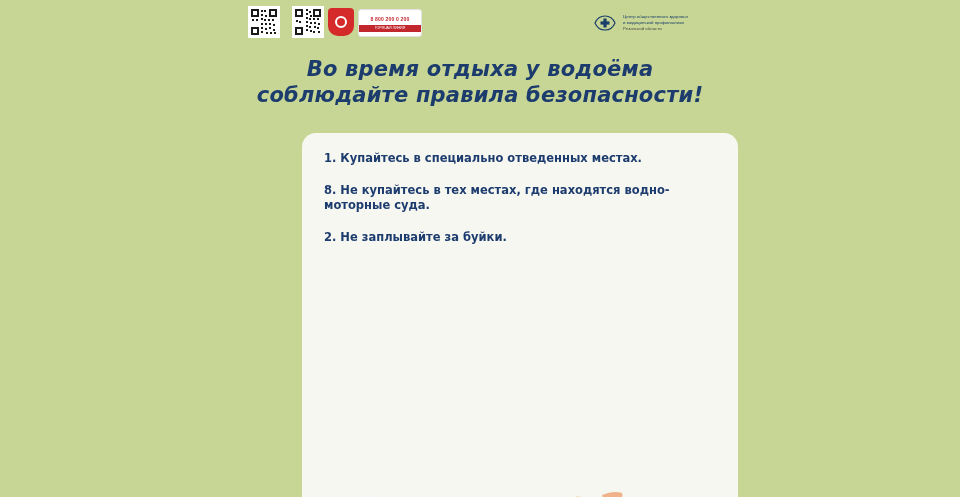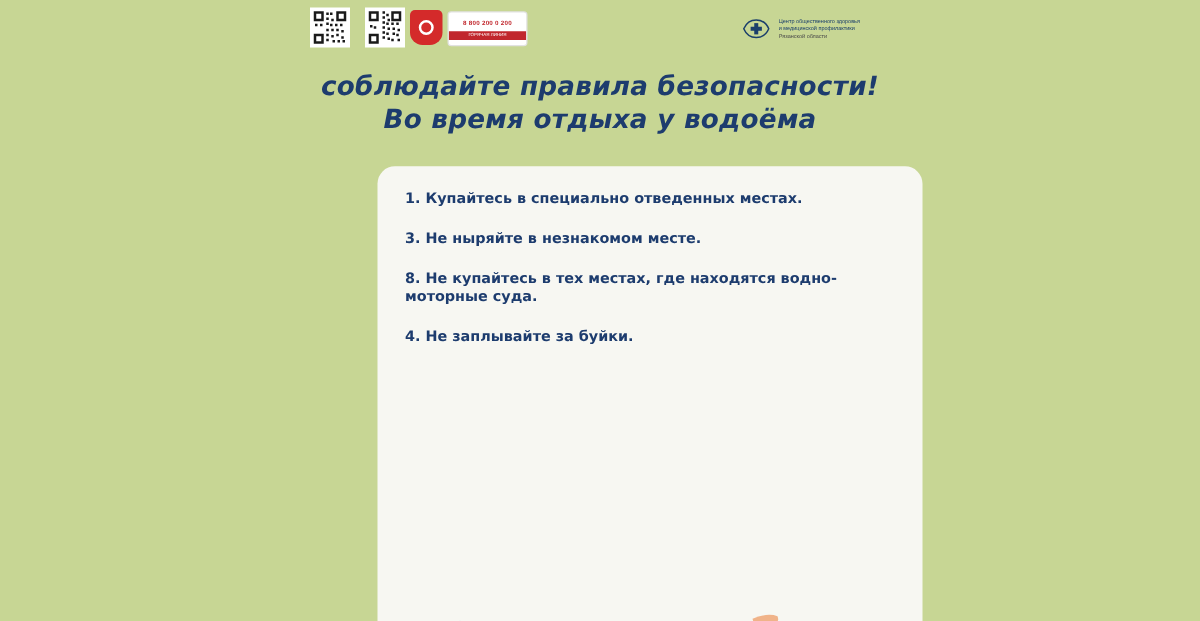--- a/index.html
+++ b/index.html
@@ -267,30 +267,29 @@
       </div>
       <div class="txt">
         <div class="l1">Центр общественного здоровья</div>
         <div class="l2">и медицинской профилактики</div>
         <div class="l3">Рязанской области</div>
       </div>
     </div>
   </div>
 
   <div class="headline">
+    <div>Во время отдыха у водоёма</div>
     <div>соблюдайте правила безопасности!</div>
-    <div>Во время отдыха у водоёма</div>
   </div>
 
   <div class="card">
     <div class="rules">
       <div class="rule">1. Купайтесь в специально отведенных местах.</div>
-      <div class="rule">3. Не ныряйте в незнакомом месте.</div>
       <div class="rule">8. Не купайтесь в тех местах, где находятся водно-моторные суда.</div>
-      <div class="rule">4. Не заплывайте за буйки.</div>
+      <div class="rule">2. Не заплывайте за буйки.</div>
     </div>
 
     <div class="illo">
       <svg viewBox="0 0 436 120" width="436" height="120">
 
         <path d="M22 52 Q120 34 200 44 Q280 54 352 48 L390 52 L400 120 L16 120 Z" fill="#9bc4dd"></path>
         <path d="M22 52 Q120 34 200 44 Q280 54 352 48 L390 52 L392 62 Q300 74 200 62 Q110 52 24 66 Z" fill="#a9cee3"></path>
 
         <g fill="#cfe4f0">
           <path d="M60 38 q10 -10 22 -4 q-8 2 -12 8 z"></path>

